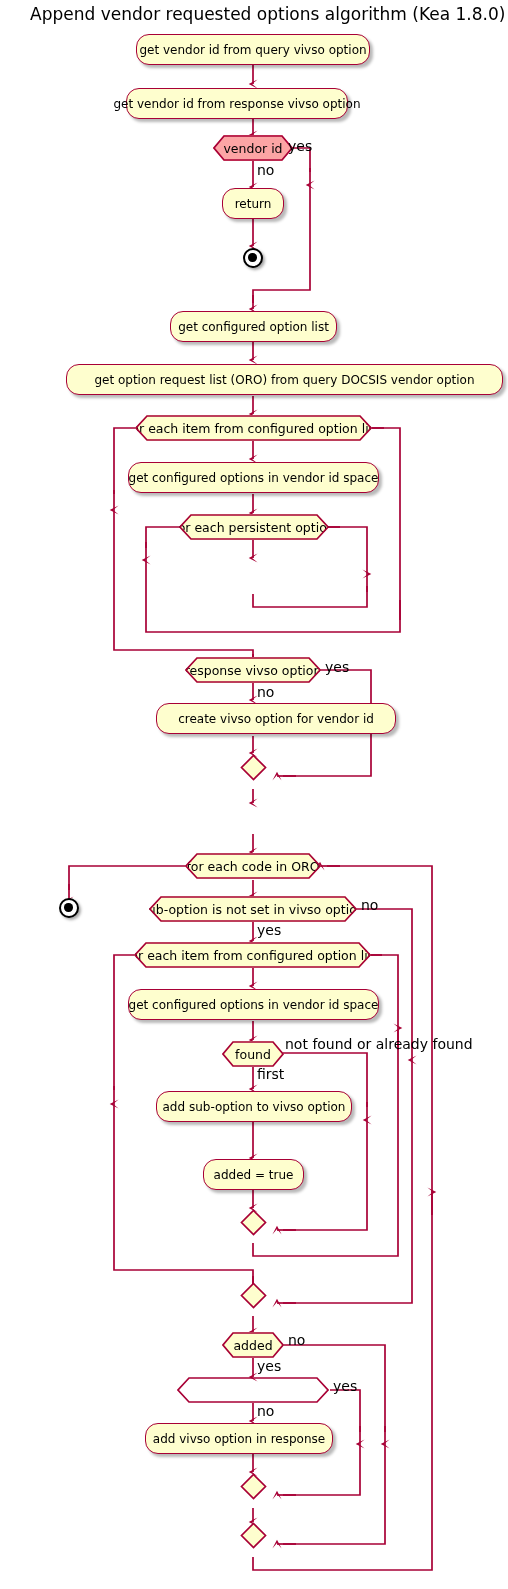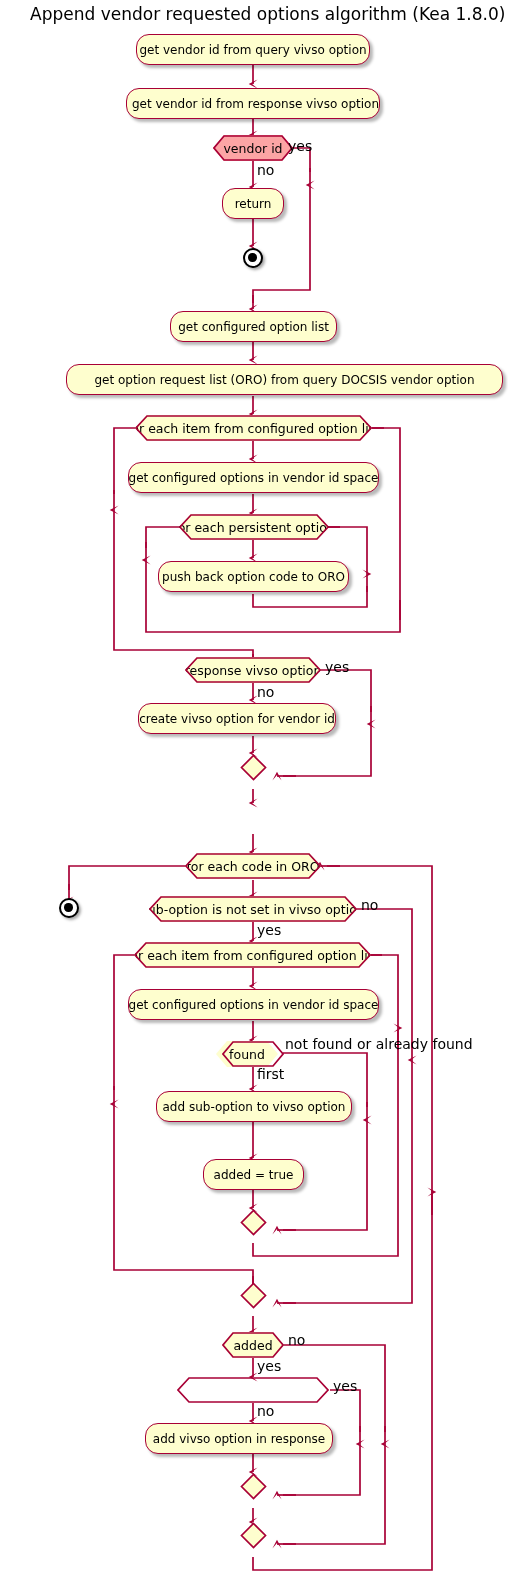--- a/index.html
+++ b/index.html
@@ -170,21 +170,21 @@
       <path d="M432,1192 L432,866 L327,866"></path>
       <line x1="340" y1="866" x2="320" y2="866" marker-end="url(#ah)"></line>
 
     </g>
   </svg>
 
   <div class="node act" style="left:136px;top:34px;width:234px;">
     <span>get vendor id from query vivso option</span>
   </div>
 
-  <div class="node act" style="left:126px;top:88px;width:254px;justify-content:flex-end;">
+  <div class="node act" style="left:126px;top:88px;width:222px;">
     <span>get vendor id from response vivso option</span>
   </div>
 
   <div class="diam-lbl" style="left:213px;top:135px;width:80px;
        clip-path:polygon(11px 0,69px 0,80px 13px,69px 26px,11px 26px,0 13px);
        background:#fca5a5;border:0;">
     <span>vendor id</span>
   </div>
   <svg style="position:absolute;left:213px;top:135px;width:80px;height:26px;pointer-events:none;">
     <polygon points="11,1 69,1 79,13 69,25 11,25 1,13" fill="none" stroke="#A80036" stroke-width="1.7"></polygon>
@@ -217,33 +217,30 @@
   </div>
 
   <div class="diam-lbl" style="left:179px;top:514px;width:150px;
        clip-path:polygon(12px 0,138px 0,150px 13px,138px 26px,12px 26px,0 13px);">
     <span>for each persistent option</span>
   </div>
   <svg style="position:absolute;left:179px;top:514px;width:150px;height:26px;pointer-events:none;">
     <polygon points="12,1 138,1 149,13 138,25 12,25 1,13" fill="none" stroke="#A80036" stroke-width="1.7"></polygon>
   </svg>
 
-  <div class="node act" style="left:158px;top:561px;width:191px;">
-    <span>push back option code to ORO</span>
-  </div>
 
   <div class="diam-lbl" style="left:185px;top:657px;width:136px;
        clip-path:polygon(12px 0,124px 0,136px 13px,124px 26px,12px 26px,0 13px);">
     <span>response vivso option</span>
   </div>
   <svg style="position:absolute;left:185px;top:657px;width:136px;height:26px;pointer-events:none;">
     <polygon points="12,1 124,1 135,13 124,25 12,25 1,13" fill="none" stroke="#A80036" stroke-width="1.7"></polygon>
   </svg>
 
-  <div class="node act" style="left:138px;top:703px;width:198px;justify-content:center;">
+  <div class="node act" style="left:156px;top:703px;width:240px;justify-content:center;">
     <span>create vivso option for vendor id</span>
   </div>
 
   <svg style="position:absolute;left:240px;top:754px;width:27px;height:27px;">
     <polygon points="13.5,1.5 25.5,13.5 13.5,25.5 1.5,13.5" fill="#FEFECE" stroke="#A80036" stroke-width="1.7"></polygon>
   </svg>
 
 
   <div class="diam-lbl" style="left:185px;top:853px;width:136px;
        clip-path:polygon(12px 0,124px 0,136px 13px,124px 26px,12px 26px,0 13px);">
@@ -268,21 +265,21 @@
     <span>for each item from configured option list</span>
   </div>
   <svg style="position:absolute;left:134px;top:942px;width:237px;height:26px;pointer-events:none;">
     <polygon points="12,1 225,1 236,13 225,25 12,25 1,13" fill="none" stroke="#A80036" stroke-width="1.7"></polygon>
   </svg>
 
   <div class="node act" style="left:128px;top:989px;width:251px;">
     <span>get configured options in vendor id space</span>
   </div>
 
-  <div class="diam-lbl" style="left:216px;top:1041px;width:62px;
+  <div class="diam-lbl" style="left:222px;top:1041px;width:62px;
        clip-path:polygon(11px 0,51px 0,62px 13px,51px 26px,11px 26px,0 13px);">
     <span>found</span>
   </div>
   <svg style="position:absolute;left:222px;top:1041px;width:62px;height:26px;pointer-events:none;">
     <polygon points="11,1 51,1 61,13 51,25 11,25 1,13" fill="none" stroke="#A80036" stroke-width="1.7"></polygon>
   </svg>
 
   <div class="node act" style="left:156px;top:1091px;width:196px;">
     <span>add sub-option to vivso option</span>
   </div>

